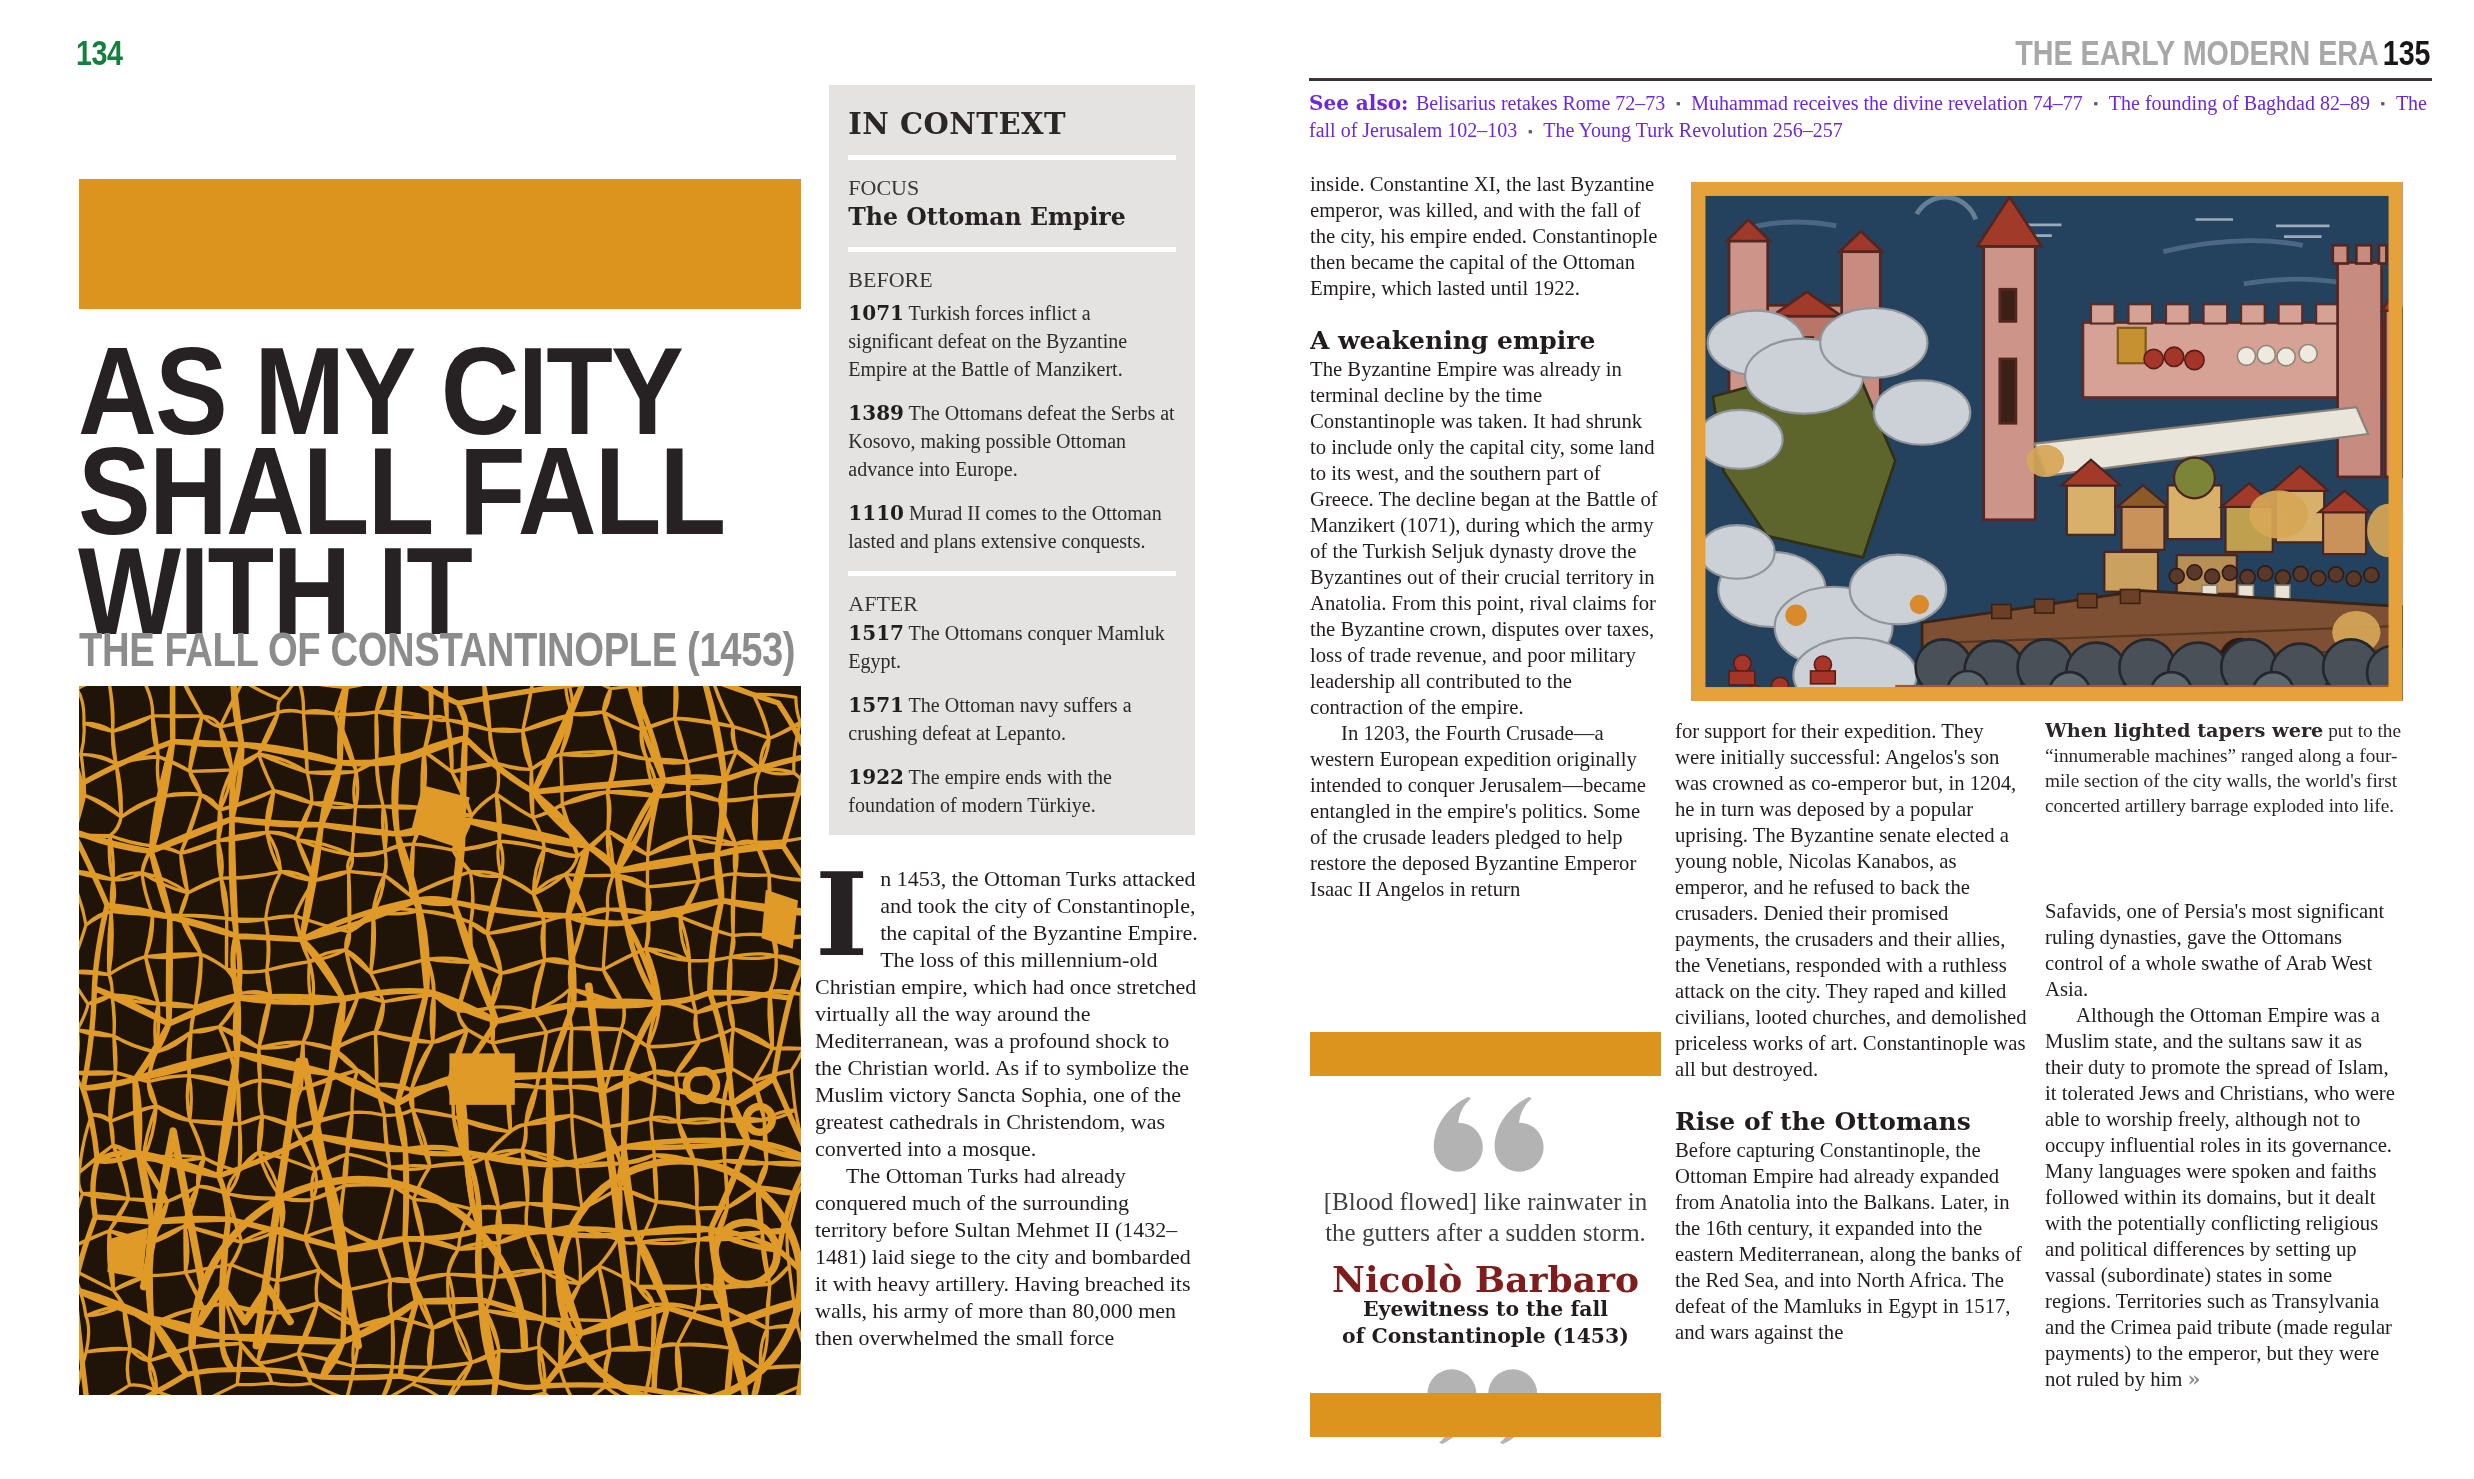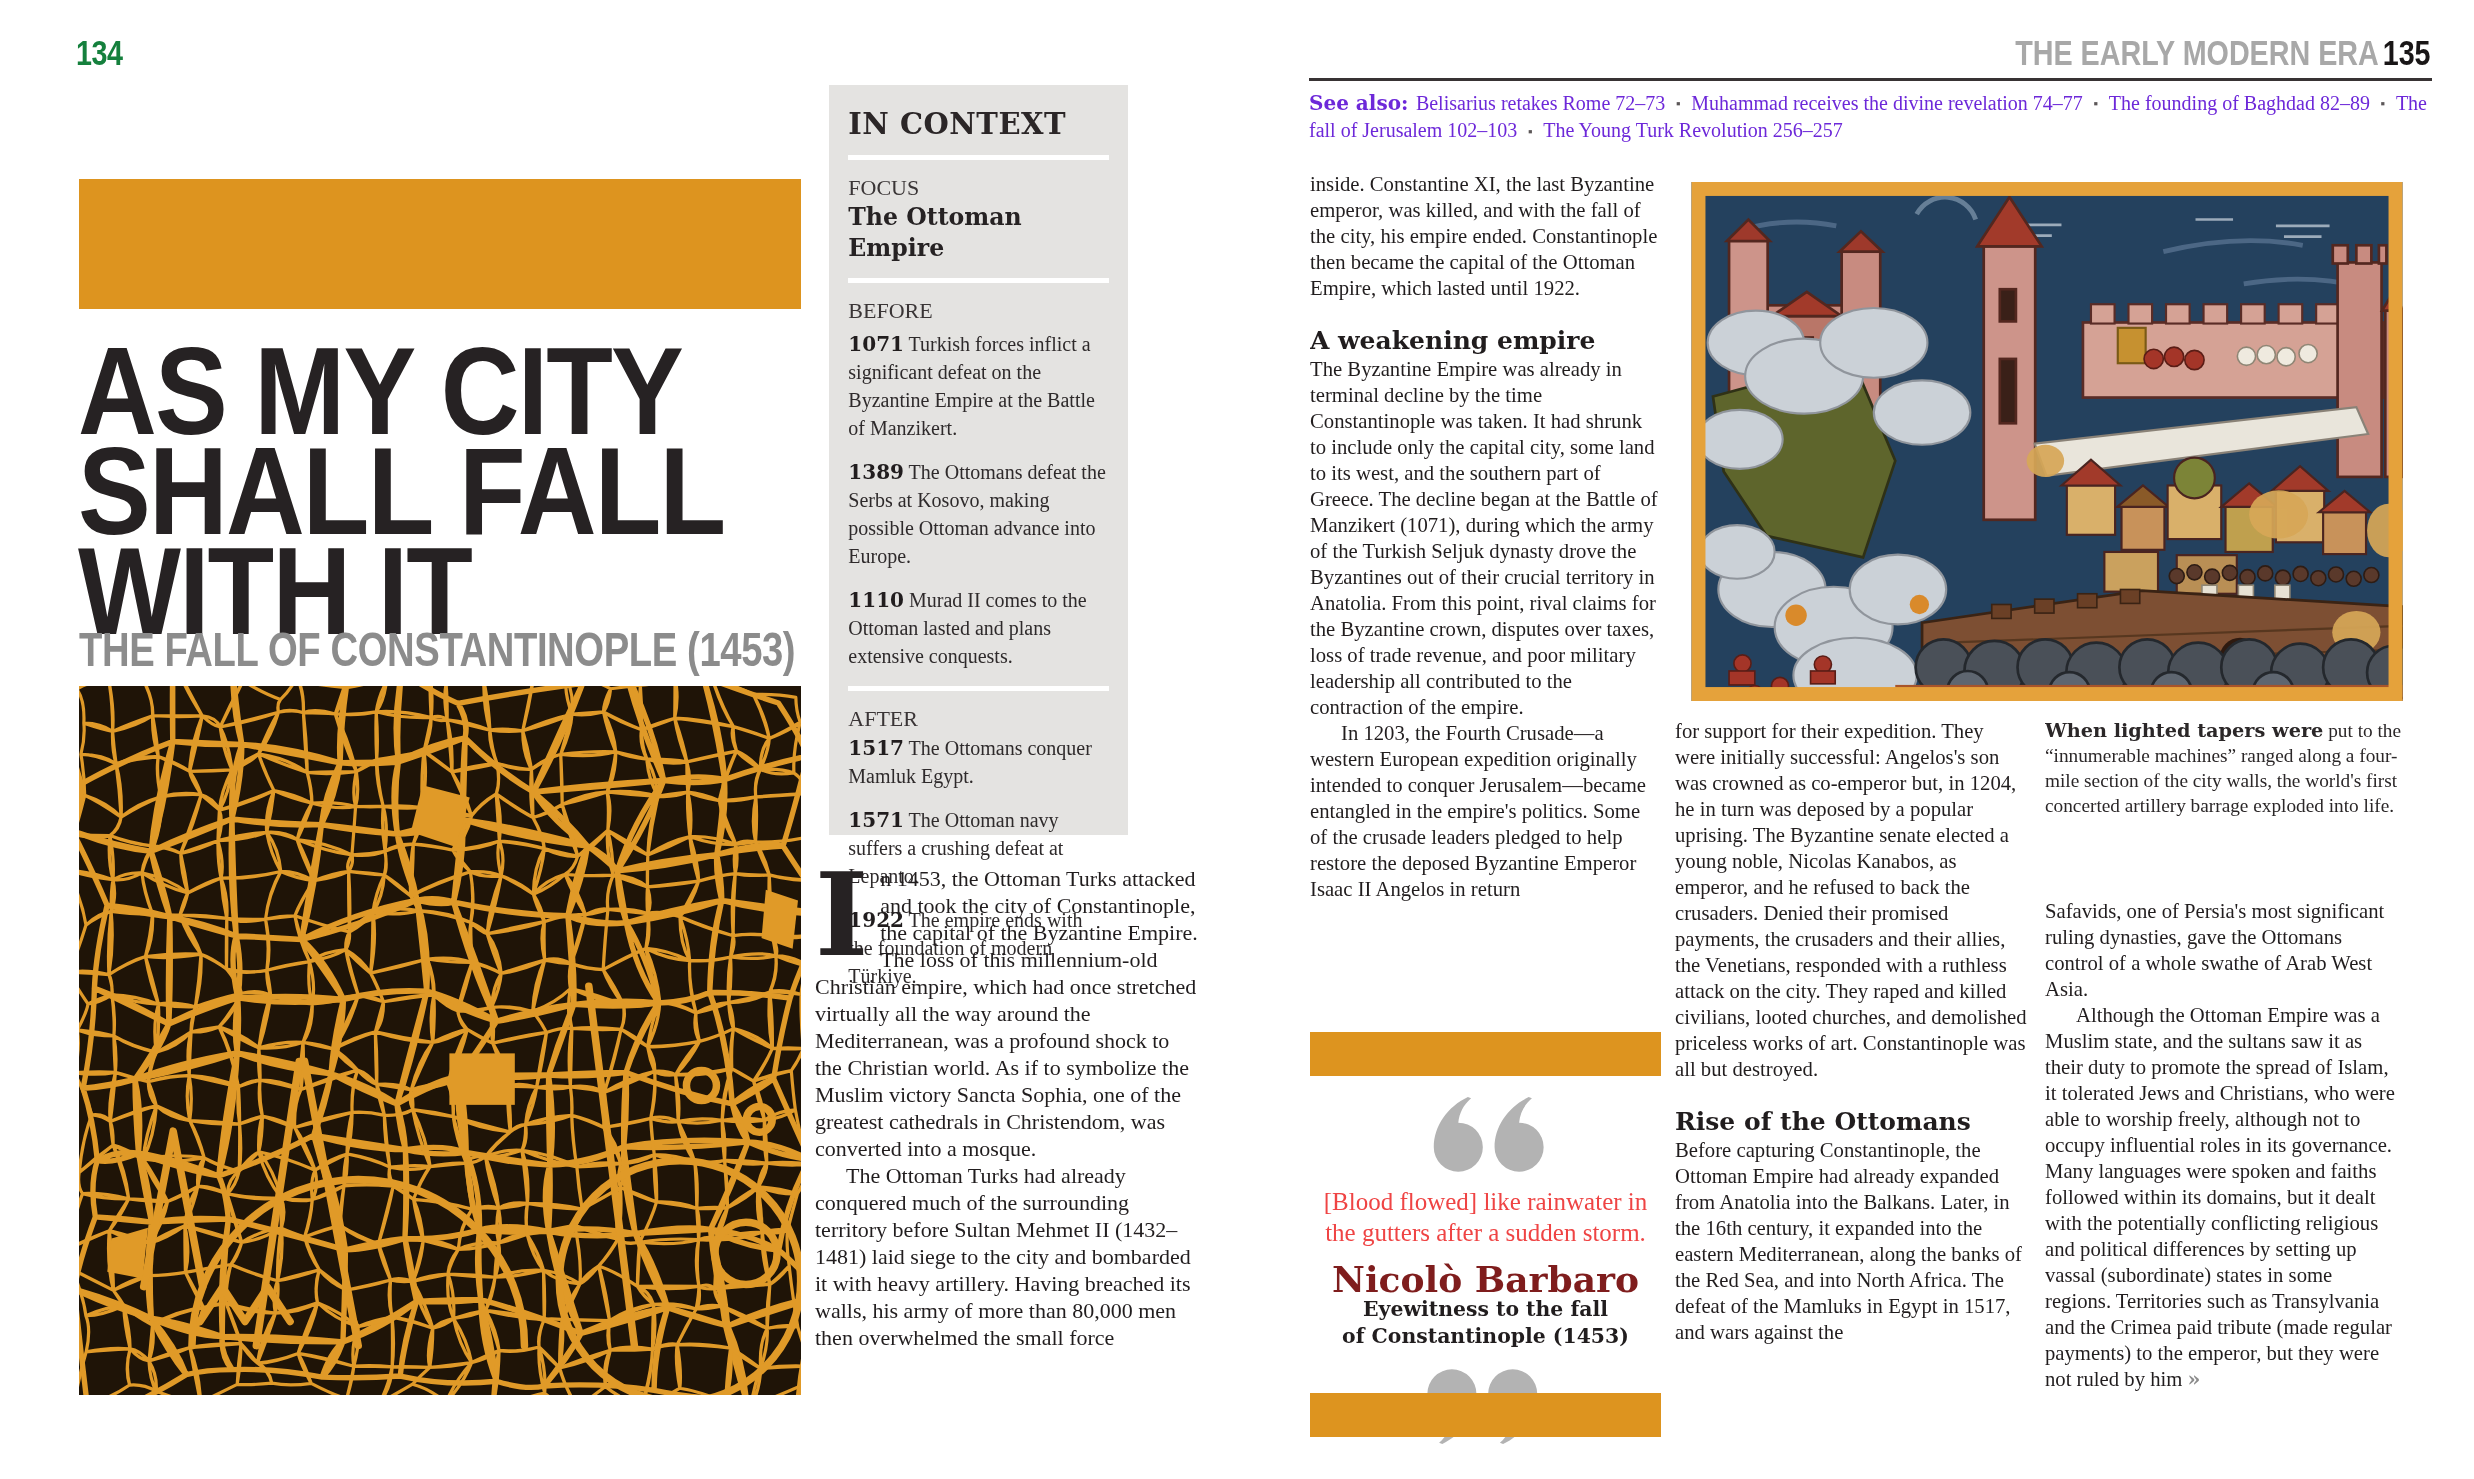--- a/index.html
+++ b/index.html
@@ -46,21 +46,21 @@
   .col .gap{height:25px;}
   .colhead{font-family:"DejaVu Serif", serif;font-weight:bold;font-size:25px;line-height:30px;color:#211d1e;margin:0;}
 
   .caption{font-size:19.3px;line-height:25px;color:#2b2728;}
   .caption b{font-family:"DejaVu Serif", serif;font-weight:bold;}
   .cont-mark{color:#8c8c8c;font-family:"DejaVu Serif", serif;font-weight:bold;}
 
   .quote-block{}
   .qbar{position:absolute;left:0;width:351px;height:44px;background:#dd941f;}
   .qinner{position:absolute;left:0;right:0;top:64px;text-align:center;}
-  .qtext{font-size:25px;line-height:31px;color:#ef4444;margin:9.7px 0 3.2px 0;}
+  .qtext{font-size:25px;line-height:31px;color:#404040;margin:9.7px 0 3.2px 0;}
   .qattr{font-family:"DejaVu Serif", serif;font-weight:bold;font-size:36px;line-height:34px;color:#7f1d1d;margin:14px 0 0 0;}
   .qsrc{font-family:"DejaVu Serif", serif;font-weight:bold;font-size:20.4px;line-height:27px;color:#211d1e;}
   .qmark{display:block;margin:0 auto;}
 </style>
 </head>
 <body>
 
 <div id="spread">
 
   <div class="abs cond pagenum" style="left:76px;top:33px;"><span class="cx">134</span></div>
@@ -95,21 +95,21 @@
       </g>
       <g fill="#e09a28" stroke="none">
         <polygon points="640,185 728,208 702,300 618,272"></polygon>
         <rect x="690" y="685" width="122" height="96"></rect>
         <polygon points="60,1030 128,1010 118,1105 52,1092"></polygon>
         <polygon points="1280,380 1340,400 1330,490 1272,470"></polygon>
       </g>
     </svg>
   </div>
 
-  <div class="abs sidebar" style="left:829px;top:85px;width:299px;height:750px;">
+  <div class="abs sidebar" style="left:829px;top:85px;width:366px;height:750px;">
     <div class="sb-title">IN CONTEXT</div>
     <div class="sb-rule"></div>
     <div class="sb-label">FOCUS</div>
     <div class="sb-focus">The Ottoman Empire</div>
     <div class="sb-rule"></div>
     <div class="sb-label" style="margin-bottom:4.3px;">BEFORE</div>
     <div>
 
         <p class="event"><b>1071</b> <span>Turkish forces inflict a significant defeat on the Byzantine Empire at the Battle of Manzikert.</span></p>
 

